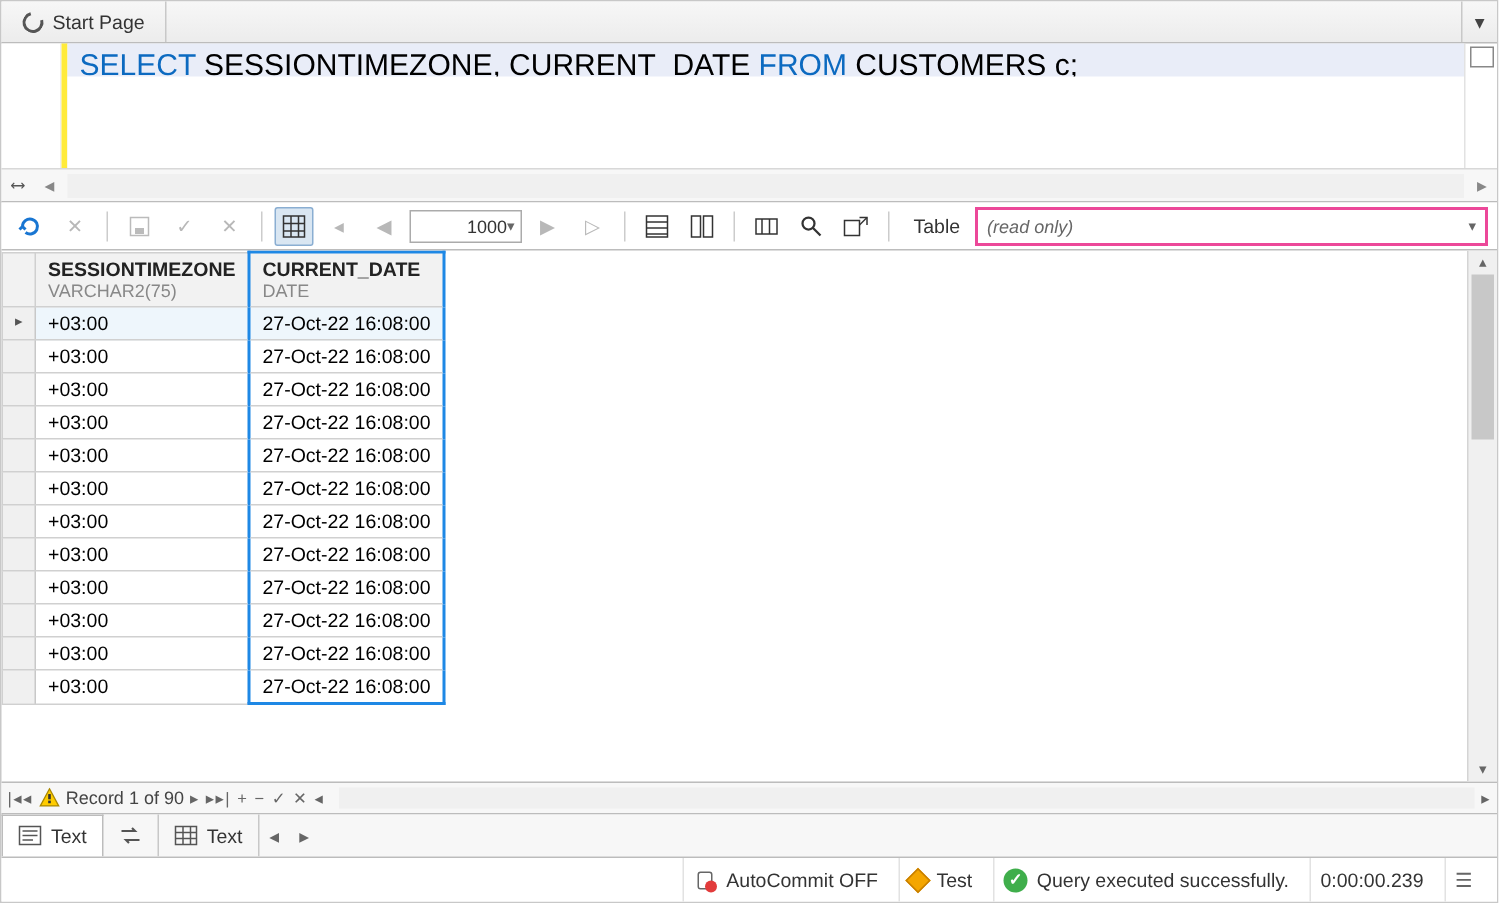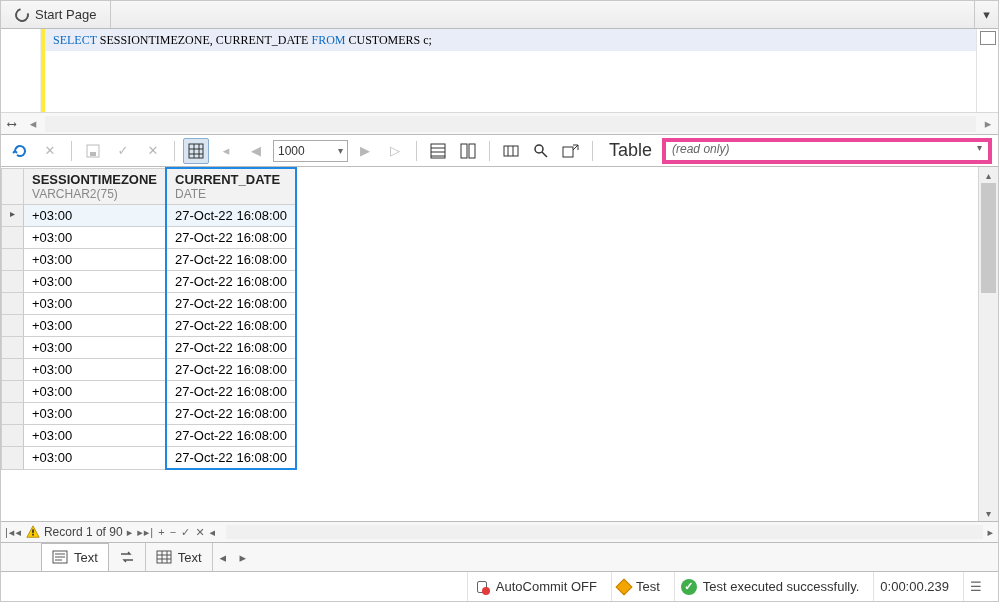--- a/index.html
+++ b/index.html
@@ -17,43 +17,43 @@
   .tab .sql-ic::after{content:"";position:absolute;left:2px;top:3px;width:8px;height:6px;background:#d8e4f0;}
   .tab .pg-ic { width:14px;height:14px;border:2px solid #555;border-radius:50%;border-top-color:transparent;transform:rotate(30deg);} 
   .tabbar .spacer { flex:1; }
   .tabbar .drop { width:24px;display:flex;align-items:center;justify-content:center;color:#444;border-left:1px solid #c8c8c8; }
 
   
   .editor-wrap { height: 106px; display:flex; flex-direction:column; border-bottom:1px solid #bcbcbc; }
   .editor-body { flex:1; display:flex; }
   .gutter { width:40px; background:#fff; border-right:1px solid #eee; }
   .modbar { width:4px; background:#ffeb3b; }
-  .code { flex:1; font-family: Liberation Serif, serif; font-size:12px; padding:4px 8px; background:#e9edf8; position:relative; white-space:pre; color:#222; }
+  .code { flex:1; font-family: Liberation Sans, sans-serif; font-size:20px; padding:4px 8px; background:#e9edf8; position:relative; white-space:pre; color:#222; }
   .code .after { position:absolute; left:0; top:22px; right:0; bottom:0; background:#fff; }
   .kw { color:#0c6ac0; }
   .ident { color:#000; }
   .punct { color:#000; }
   .editor-right { width:22px; border-left:1px solid #e2e2e2; display:flex; flex-direction:column; align-items:center; padding-top:2px; gap:4px; }
   .editor-right .wrapic { width:16px; height:14px; border:1px solid #888; }
   .editor-foot { height:22px; display:flex; align-items:center; background:#f7f7f7; border-top:1px solid #d8d8d8; }
   .col-ic { width:22px; text-align:center; color:#555; font-family: monospace;}
   .hscroll-btn { width:20px; text-align:center; color:#888; }
   .hscroll-track { flex:1; height:16px; background:#f0f0f0; margin:0 2px; position:relative; }
 
   
   .rtoolbar { height:32px; display:flex; align-items:center; gap:4px; padding:0 6px; border-bottom:1px solid #bcbcbc; background:#fff; }
   .rtoolbar .btn { width:26px; height:26px; display:flex; align-items:center; justify-content:center; border-radius:2px; color:#444; }
   .rtoolbar .btn.disabled { color:#b8b8b8; }
   .rtoolbar .btn.active { background:#d9e6f2; border:1px solid #8aaed2; }
   .rtoolbar .sep { width:1px; height:20px; background:#ccc; margin:0 4px; }
-  .rowbox { width:75px; height:22px; border:1px solid #ababab; font-size:12px; padding:0 4px; display:flex; align-items:center; justify-content:space-between; color:#333;}
+  .rowbox { width:75px; height:22px; border:1px solid #ababab; font-size:12px; padding:0 4px; display:flex; align-items:center; justify-content:flex-end; color:#333;}
   .rowbox .caret { font-size:10px; color:#666; }
-  .readonly { flex:1; height:26px; border:4px solid #ec4899; font-size:12px; color:#666; padding:0 6px; display:flex; font-style:italic; margin-left:4px;}
+  .readonly { flex:1; height:26px; border:2px solid #ec4899; font-size:12px; color:#666; padding:0 6px; display:flex; align-items:center; font-style:italic; margin-left:4px;}
   .readonly .caret { margin-left:auto; font-size:10px; font-style:normal;}
-  .lbl { font-size:18px; color:#333; margin-left:8px; margin-right:2px;}
+  .lbl { font-size:13px; color:#333; margin-left:8px; margin-right:2px;}
 
   
   .grid-wrap { flex:1; display:flex; overflow:hidden; }
   .grid-scroll { flex:1; overflow:auto; }
   table.grid { border-collapse: collapse; font-size:13px; }
   table.grid th, table.grid td { border:1px solid #d0d0d0; text-align:left; padding:3px 8px; vertical-align:top; white-space:nowrap; }
   table.grid th { background:#f2f2f2; font-weight:600; color:#222; }
   table.grid th .sub { font-weight:400; color:#888; font-size:12px; display:block; }
   table.grid td.rowhead { width:18px; background:#f0f0f0; border-right:1px solid #c8c8c8; }
   table.grid td.rowhead.sel::after { content:"▸"; color:#555; font-size:10px; display:block; }
@@ -67,21 +67,21 @@
   .vscroll .arr.up { top:0; }
   .vscroll .arr.dn { bottom:0; }
 
   
   .recbar { height:22px; display:flex; align-items:center; border-top:1px solid #bcbcbc; border-bottom:1px solid #bcbcbc; background:#f7f7f7; padding:0 4px; font-size:12px; color:#444; gap:4px;}
   .recbar .nav { color:#666; font-size:11px; letter-spacing:1px; }
   .recbar .warn { width:14px; height:14px; }
   .recbar .hscroll { flex:1; height:14px; background:#f0f0f0; margin-left:6px; }
 
   
-  .outtabs { height:28px; display:flex; align-items:center; border-top:0; background:#f7f7f7;padding-left:40px; }
+  .outtabs { height:28px; display:flex; align-items:center; border-top:0; background:#f7f7f7; }
   .otab { height:100%; display:flex; align-items:center; gap:6px; padding:0 10px; border-right:1px solid #c8c8c8; color:#333; }
   .otab.active { background:#fff; border-top:1px solid #bcbcbc; border-left:1px solid #bcbcbc; border-right:1px solid #bcbcbc; margin-top:-1px; }
   .otab .ic { width:16px; height:14px; }
   .outtabs .oarr { width:20px; text-align:center; color:#666; }
 
   
   .status { height:30px; display:flex; background:#fff; border-top:1px solid #bcbcbc; font-size:13px; color:#333; padding:0 6px; gap:8px;}
   .status .blk { display:flex; align-items:center; gap:6px; padding:0 6px; border-left:1px solid #e2e2e2; height:100%;}
   .status .blk:first-child{border-left:none;}
   .status .fill { flex:1; }
@@ -339,21 +339,21 @@
     <div class="blk">
       <span class="plug"></span>
       <span>AutoCommit OFF</span>
     </div>
     <div class="blk">
       <span class="diam orange"></span>
       <span>Test</span>
     </div>
     <div class="blk">
       <span class="ok">✓</span>
-      <span>Test executed successfully.</span>
+      <span>Query executed successfully.</span>
     </div>
     <div class="blk">
       <span>0:00:00.239</span>
     </div>
     <div class="blk">
       <span class="menu-ic">☰</span>
     </div>
   </div>
 
 </div>

